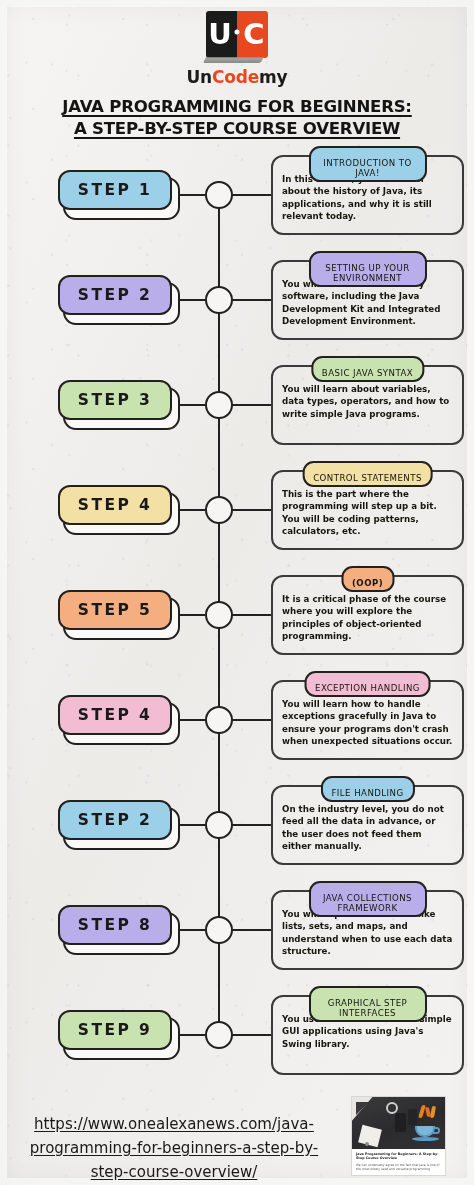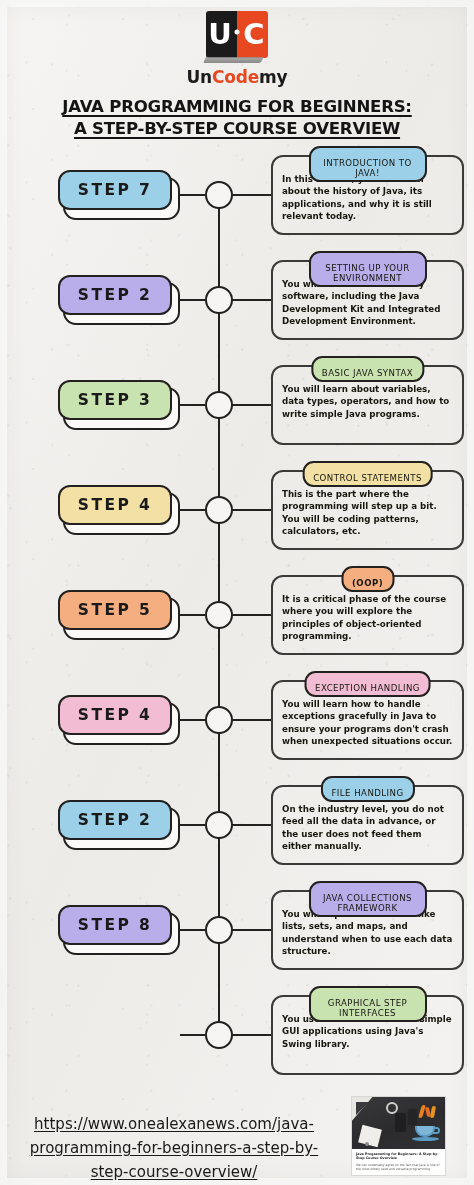--- a/index.html
+++ b/index.html
@@ -408,21 +408,21 @@
       <span>A STEP-BY-STEP COURSE OVERVIEW</span>
     </div>
   </div>
 
   <div class="timeline" id="timeline">
     <div class="spine"></div>
   <div class="row" style="top: 0px;">
         <div class="badge-holder">
           <div class="badge-back"></div>
           <div class="badge" style="background: rgb(156, 207, 232);">
-            <span>STEP 7</span>
+            <span>STEP 1</span>
           </div>
         </div>
         <div class="connector-left"></div>
         <div class="node"></div>
         <div class="connector-right"></div>
         <div class="card">
           <div class="card-title wrap2" style="background: rgb(156, 207, 232);">INTRODUCTION TO JAVA!</div>
           <div class="card-body">In this section, you will learn about the history of Java, its applications, and why it is still relevant today.</div>
         </div>
       </div>
@@ -525,20 +525,26 @@
         </div>
         <div class="connector-left"></div>
         <div class="node"></div>
         <div class="connector-right"></div>
         <div class="card">
           <div class="card-title wrap2" style="background: rgb(185, 174, 234); text-align: center;">JAVA COLLECTIONS FRAMEWORK</div>
           <div class="card-body">You will explore collections like lists, sets, and maps, and understand when to use each data structure.</div>
         </div>
       </div>
       <div class="row" style="top: 840px;">
+        <div class="badge-holder">
+          <div class="badge-back"></div>
+          <div class="badge" style="background: rgb(200, 226, 176);">
+            <span>STEP 9</span>
+          </div>
+        </div>
         <div class="connector-left"></div>
         <div class="node"></div>
         <div class="connector-right"></div>
         <div class="card">
           <div class="card-title wrap2" style="background: rgb(200, 226, 176);">GRAPHICAL STEP INTERFACES</div>
           <div class="card-body">You user learn how to build simple GUI applications using Java's Swing library.</div>
         </div>
       </div>
     </div>
 

